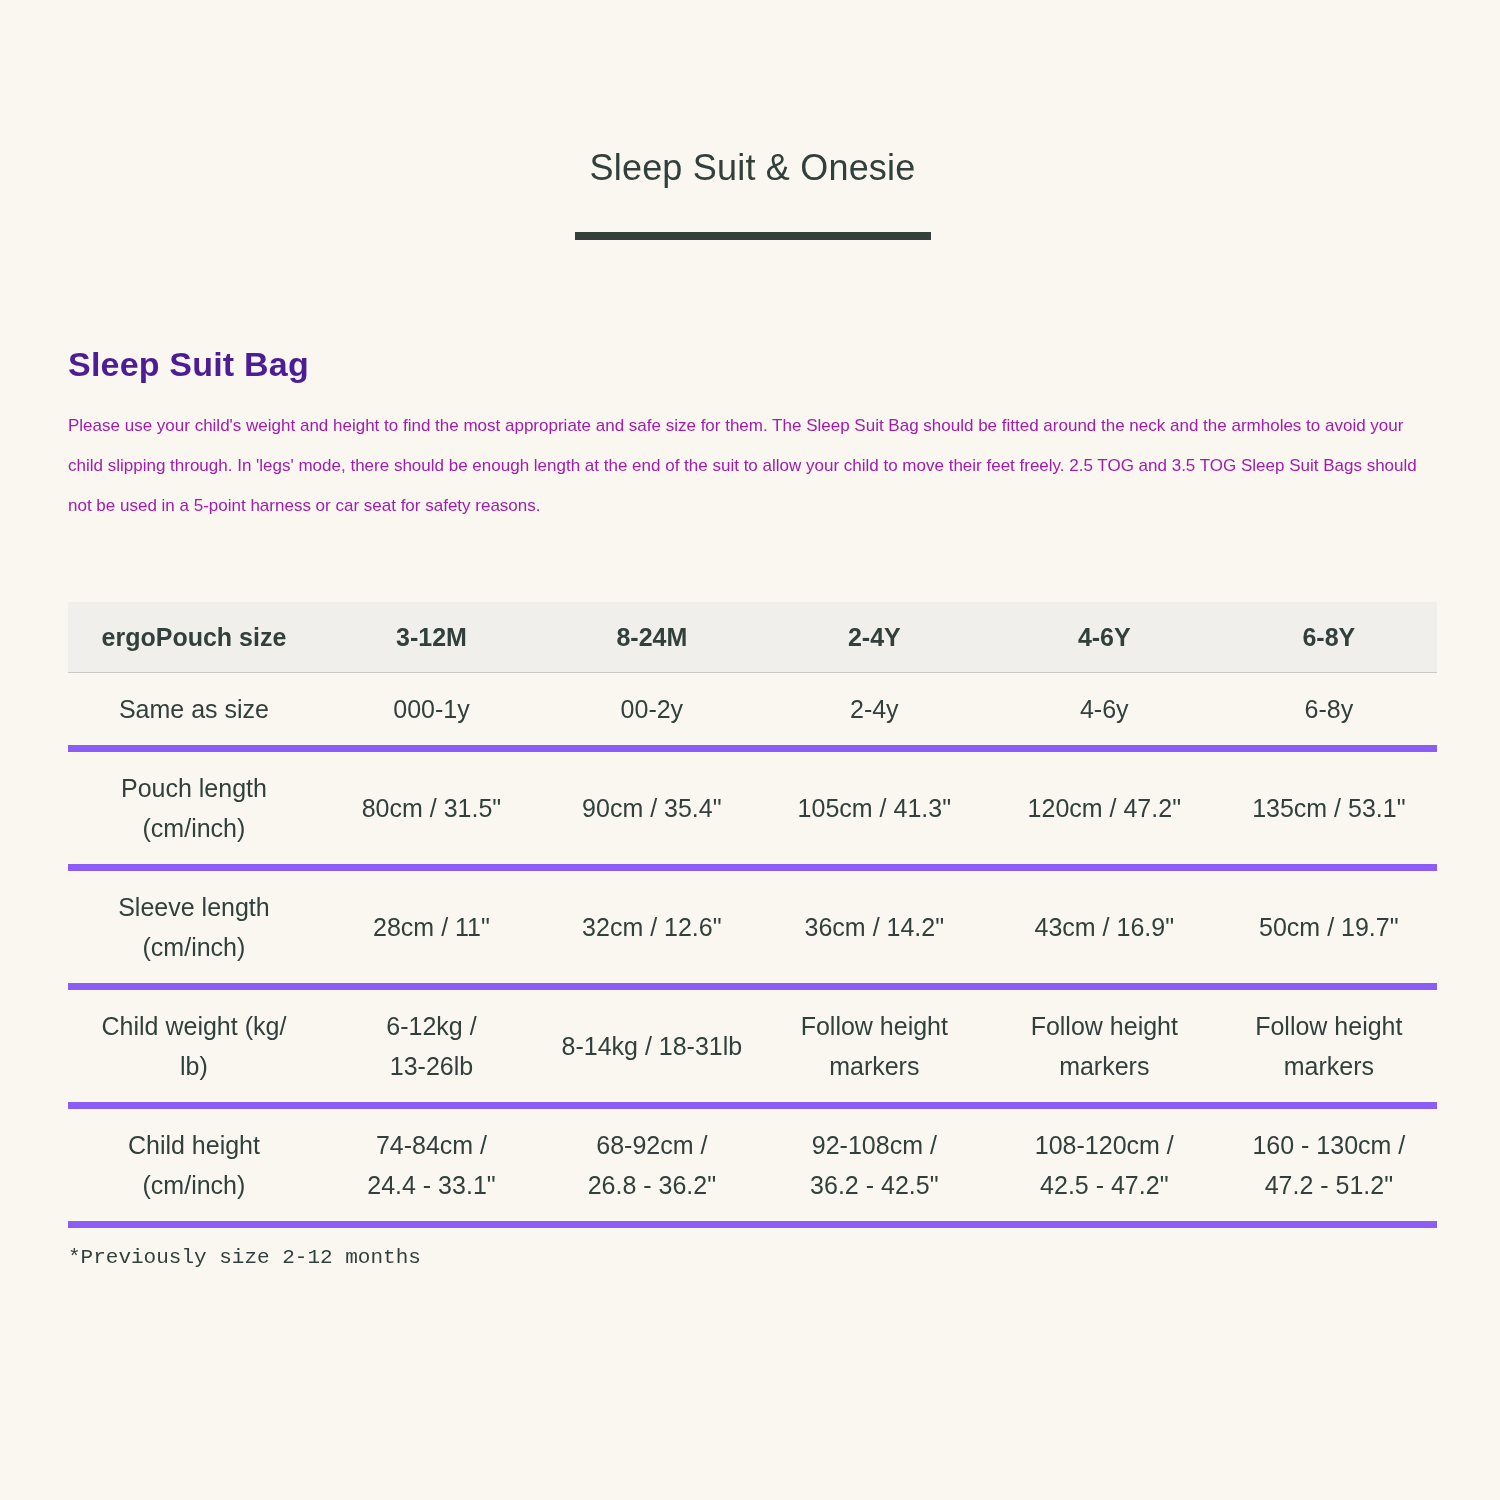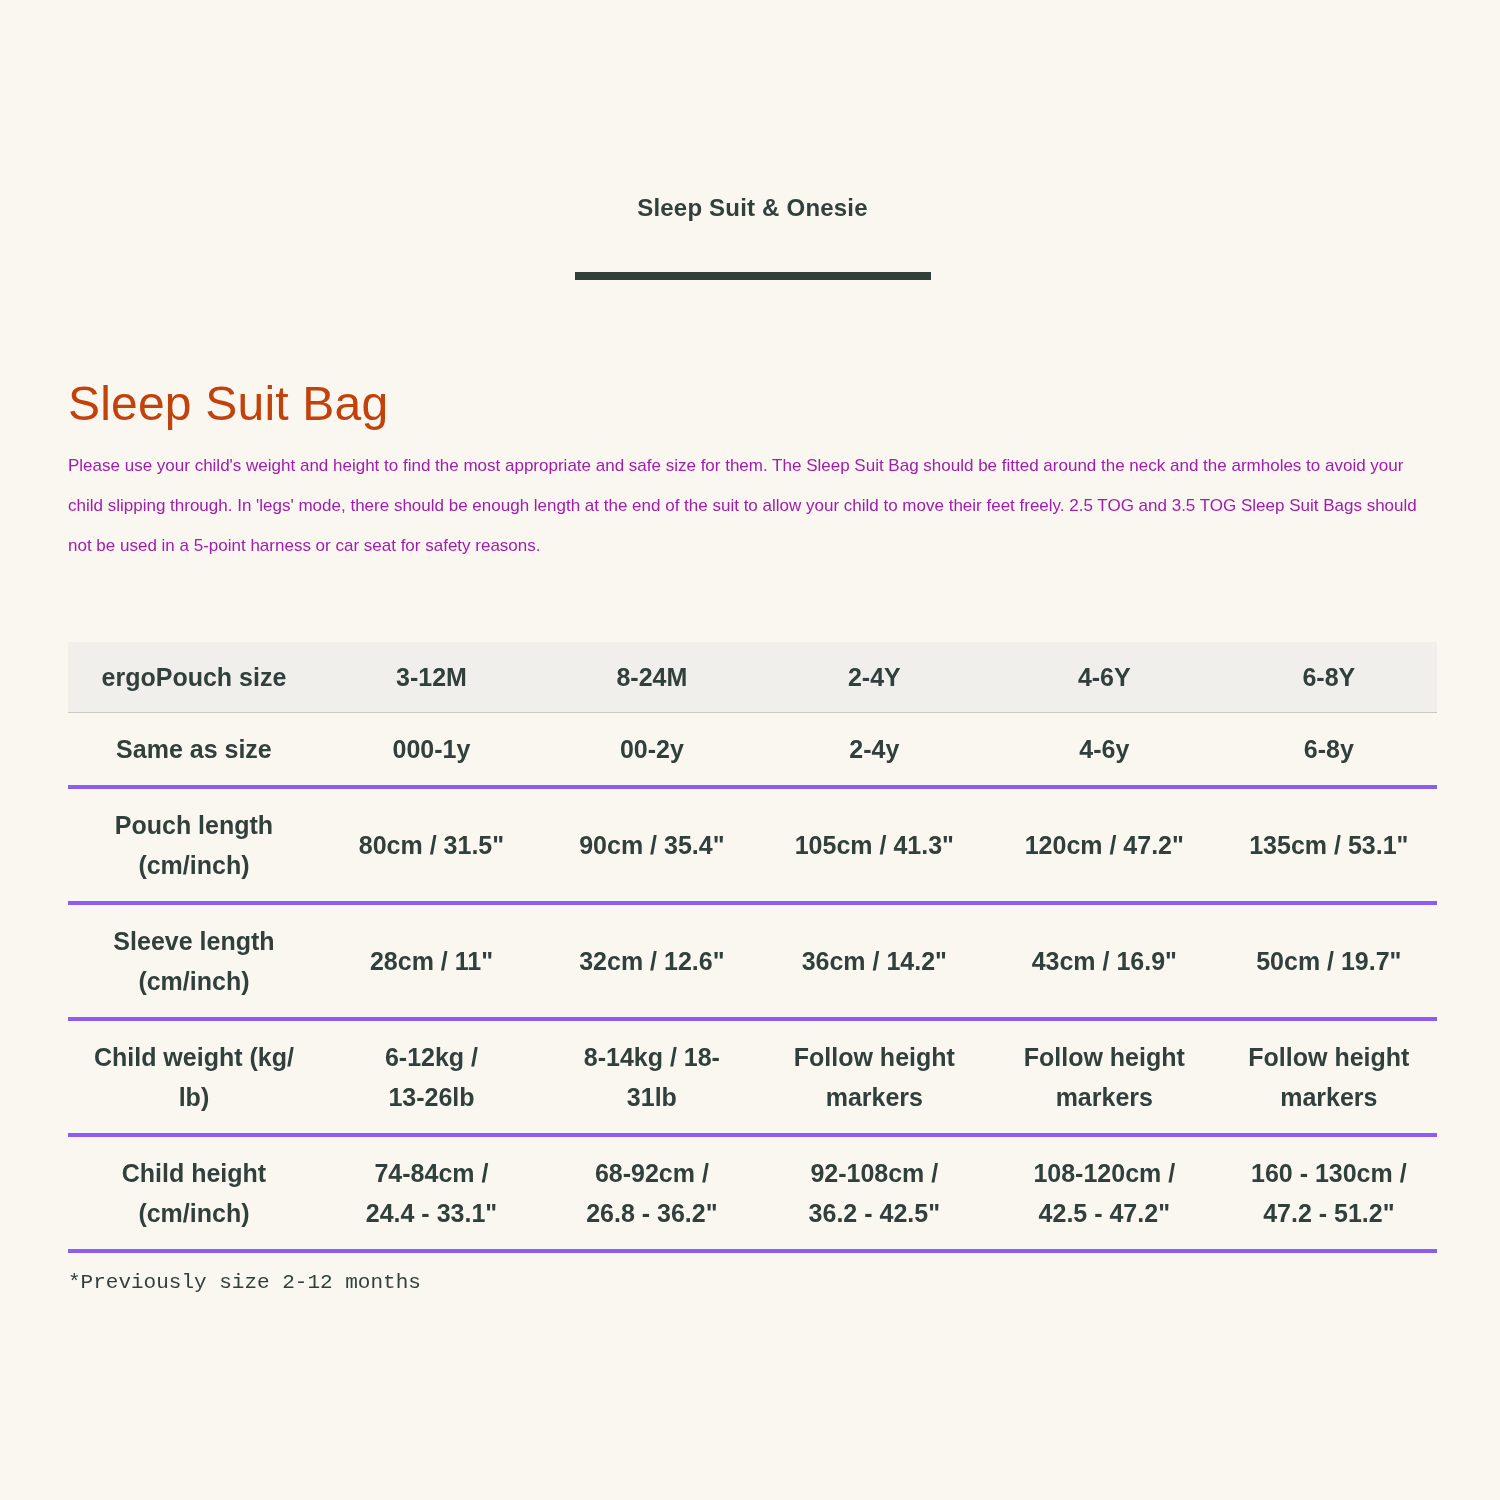--- a/index.html
+++ b/index.html
@@ -23,41 +23,40 @@
   
   .tab-bar {
     text-align: center;
   }
   .tab {
     display: inline-block;
     cursor: pointer;
   }
   .tab-label {
     display: block;
-    font-size: 24px;
+    font-size: 36px;
     line-height: 36px;
-    font-weight: 700;
+    font-weight: 400;
     letter-spacing: 0.2px;
     color: #31403c;
-    margin-top: 40px;
   }
   .tab-underline {
     width: 356px;
     height: 8px;
     background: #32403b;
     margin: 46px auto 0 auto;
   }
   
   .section-title {
     margin: 100px 0 0 0;
-    font-size: 48px;
+    font-size: 34px;
     line-height: 48px;
-    font-weight: 400;
+    font-weight: 700;
     letter-spacing: 0.2px;
-    color: #c2410c;
+    color: #4c1d95;
   }
   .section-description {
     margin: 18px 0 0 0;
     font-size: 17px;
     line-height: 40px;
     font-weight: 400;
     color: #a21caf;
     max-width: 1372px;
   }
   
@@ -83,22 +82,22 @@
     white-space: pre-line;
   }
   table.size-chart th {
     font-weight: 700;
     background: #f0efeb;
     border-bottom: 1px solid #cbc9c1;
     padding-top: 15px;
     padding-bottom: 15px;
   }
   table.size-chart td {
-    font-weight: 700;
-    border-bottom: 4px solid #8b5cf6;
+    font-weight: 400;
+    border-bottom: 7px solid #8b5cf6;
   }
   .footnote {
     margin-top: 16px;
     font-size: 21px;
     line-height: 28px;
     font-weight: 400;
     color: #31403c;
     font-family: Liberation Mono, monospace;
   }
 </style>

